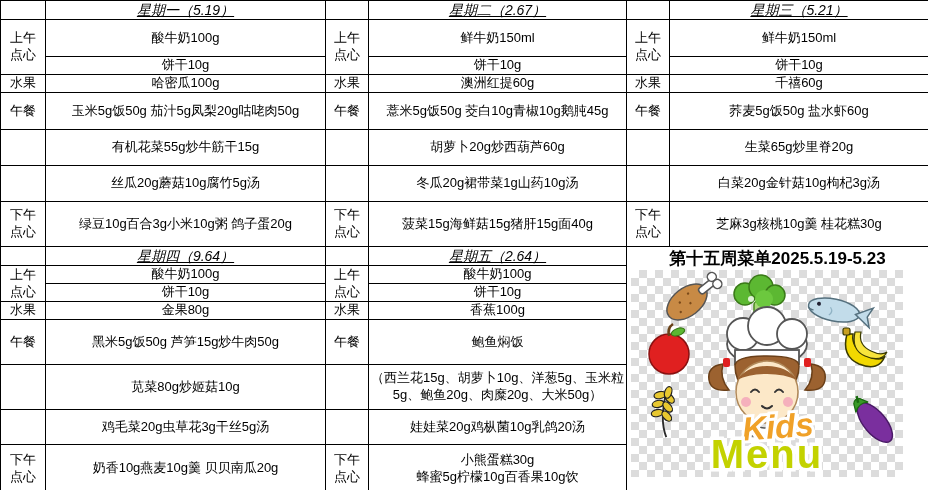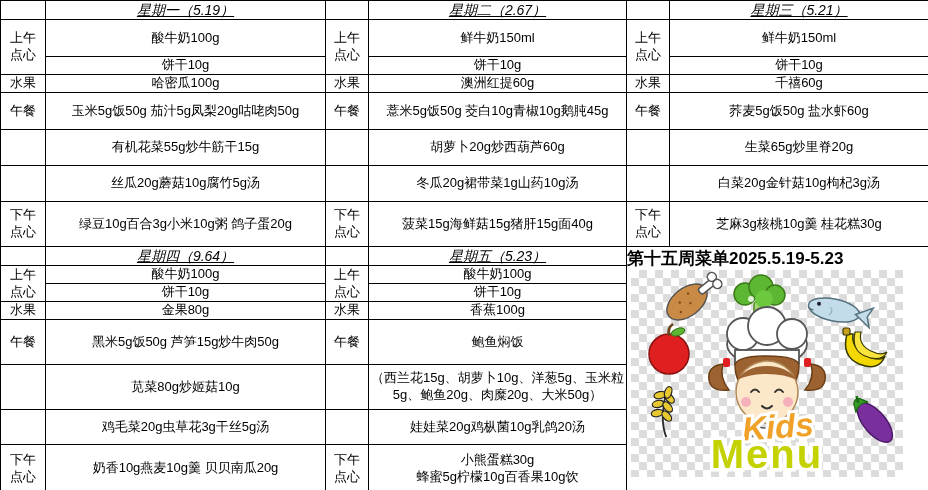--- a/index.html
+++ b/index.html
@@ -5,21 +5,21 @@
   html,body{margin:0;padding:0;background:#fff;color:#000;
     font-family:"Liberation Sans","DejaVu Sans",sans-serif;}
   body{width:928px;height:490px;overflow:hidden;}
   table{border-collapse:collapse;table-layout:fixed;width:928px;}
   td{border:1px solid #000;text-align:center;vertical-align:middle;
      font-size:13px;line-height:1.3;padding:0 2px;overflow:hidden;}
   td.day-header{font-size:14px;}
   td.day-header span{text-decoration:underline;font-style:italic;}
   td.rlabel{font-size:13px;padding:0;}
   td.merged{vertical-align:top;padding:0;}
-  .menu-title{font-weight:bold;font-size:17px;text-align:left;
+  .menu-title{font-weight:bold;font-size:17px;text-align:center;
      padding-top:1px;height:20px;white-space:nowrap;}
   .illustration{position:relative;margin:2px 25px 0 4px;height:207px;
      background-image:conic-gradient(#dcdcdc 25%,#ffffff 0 50%,#dcdcdc 0 75%,#ffffff 0);
      background-size:16px 16px;}
   .illustration svg{position:absolute;left:0;top:0;width:100%;height:100%;}
 </style>
 </head>
 <body>
 
 <table>
@@ -110,21 +110,21 @@
       <div>下午</div>
           <div>点心</div>
         </td>
     <td>芝麻3g核桃10g羹 桂花糕30g</td>
   </tr>
 
   <tr style="height:18px">
     <td></td>
     <td class="day-header"><span>星期四（9.64）</span></td>
     <td></td>
-    <td class="day-header"><span>星期五（5.23）</span></td>
+    <td class="day-header"><span>星期五（2.64）</span></td>
     <td class="merged" colspan="2" rowspan="8">
       <div class="menu-title">第十五周菜单2025.5.19-5.23</div>
       <div class="illustration">
         <svg viewBox="0 0 272 207">
 
           <g transform="translate(56,32) rotate(-38)">
             <ellipse cx="0" cy="0" rx="23" ry="14" fill="#c88a45" stroke="#555" stroke-width="1.5"></ellipse>
             <rect x="16" y="-3.5" width="18" height="7" rx="3" fill="#fff" stroke="#555" stroke-width="1.5"></rect>
             <circle cx="35" cy="-4.5" r="4.5" fill="#fff" stroke="#555" stroke-width="1.5"></circle>
             <circle cx="35" cy="4.5" r="4.5" fill="#fff" stroke="#555" stroke-width="1.5"></circle>

